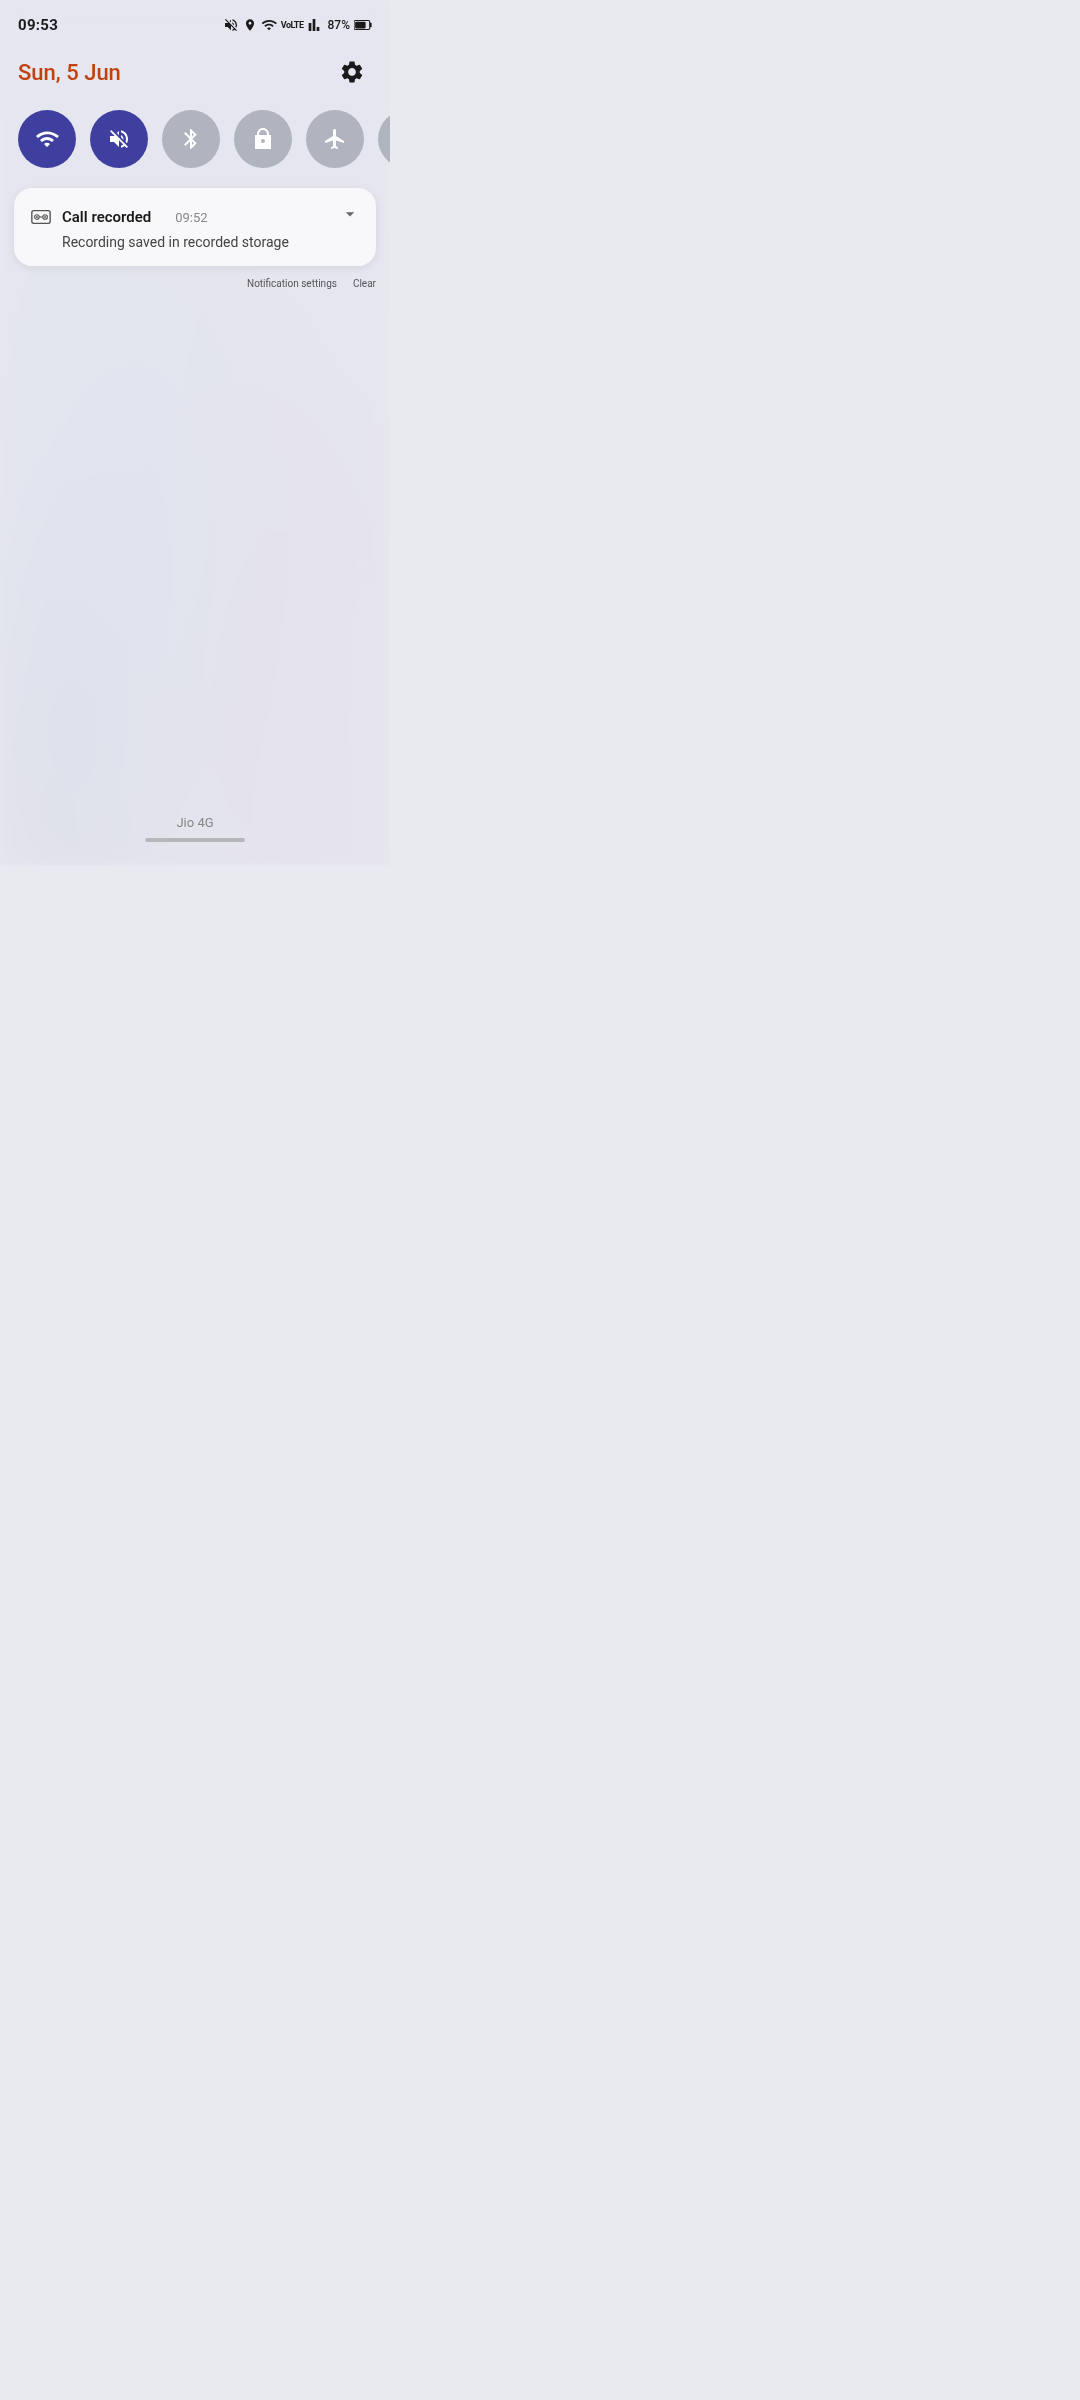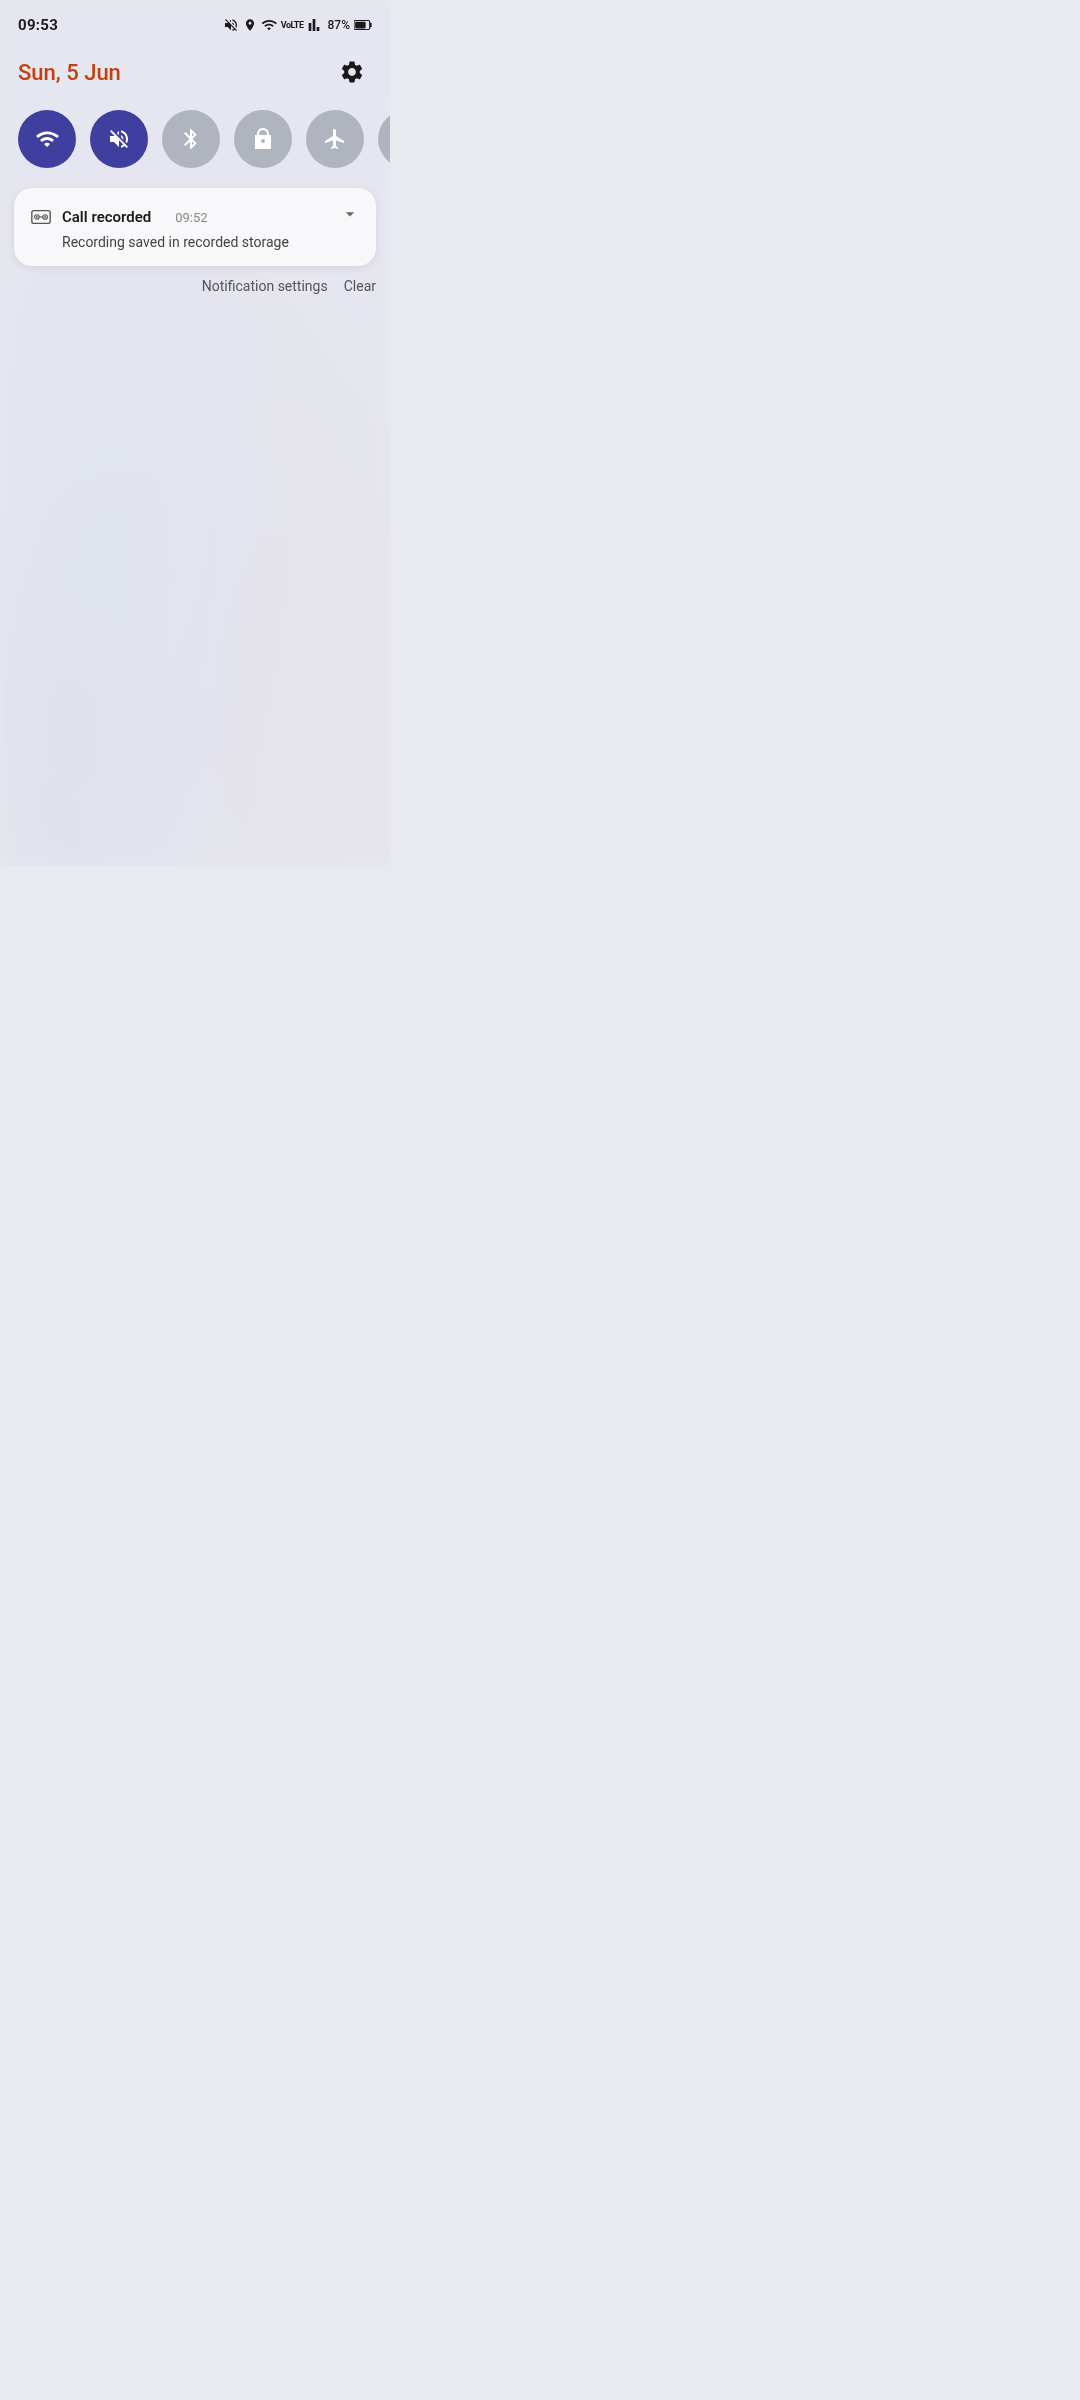--- a/index.html
+++ b/index.html
@@ -192,21 +192,21 @@
 
     
     .notif-actions {
       display: flex;
       justify-content: flex-end;
       gap: 16px;
       margin: 12px 14px 0 14px;
     }
 
     .notif-action-btn {
-      font-size: 14px;
+      font-size: 10px;
       color: #555;
       cursor: pointer;
       font-weight: 400;
     }
 
     
     .bottom-area {
       flex: 1;
     }
 
@@ -355,14 +355,18 @@
     <div class="notif-body">Recording saved in recorded storage</div>
   </div>
 
   <div class="notif-actions">
     <span class="notif-action-btn">Notification settings</span>
     <span class="notif-action-btn">Clear</span>
   </div>
 
   <div class="bottom-area"></div>
 
+  <div class="carrier-bar">
+    <span class="carrier-text">Jio 4G</span>
+    <div class="home-indicator"></div>
+  </div>
 
 </div>
 
 </body></html>

